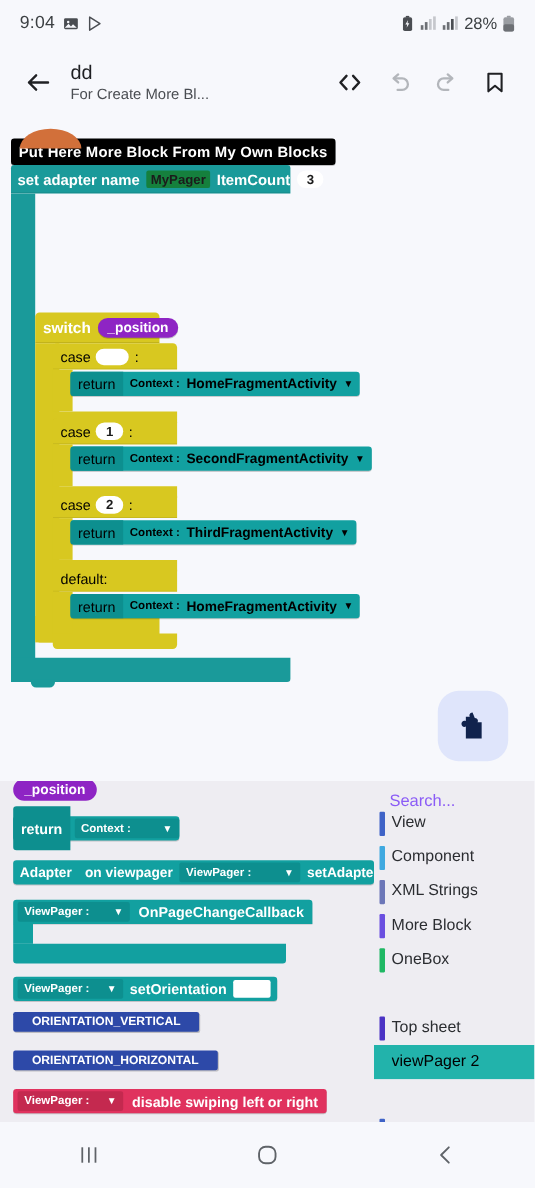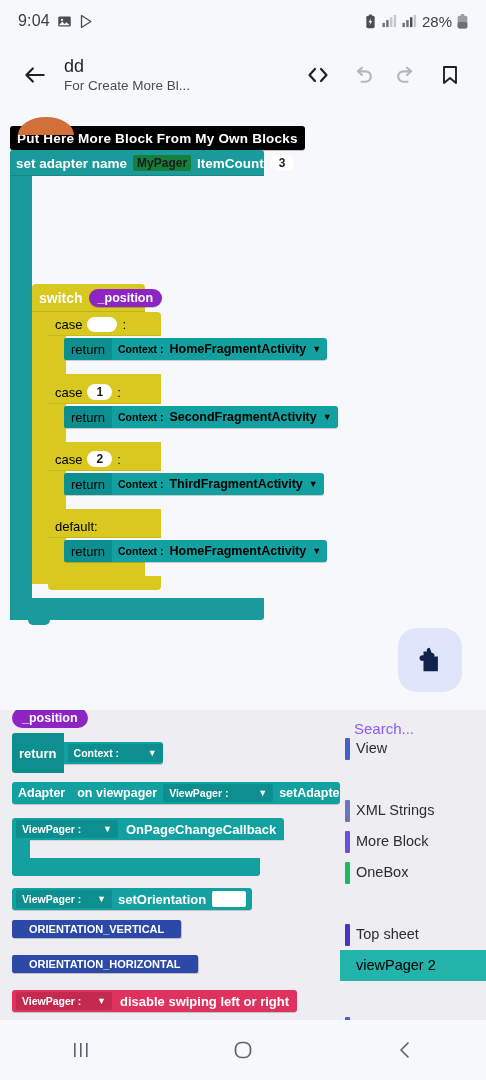--- a/index.html
+++ b/index.html
@@ -459,20 +459,24 @@
       </div>
     </div>
 
     <div class="catlist">
       <span class="search">Search...</span>
 
       <div class="cat" style="top:23px">
         <span class="bar" style="background:#3f63c7"></span>
         <span class="lbl">View</span>
       </div>
+      <div class="cat" style="top:54px">
+        <span class="bar" style="background:#3fa9e0"></span>
+        <span class="lbl">Component</span>
+      </div>
       <div class="cat" style="top:116px">
         <span class="bar" style="background:#6a4fe0"></span>
         <span class="lbl">More Block</span>
       </div>
       <div class="cat" style="top:85px">
         <span class="bar" style="background:#6c77b8"></span>
         <span class="lbl">XML Strings</span>
       </div>
       <div class="cat" style="top:147px">
         <span class="bar" style="background:#1fb864"></span>

